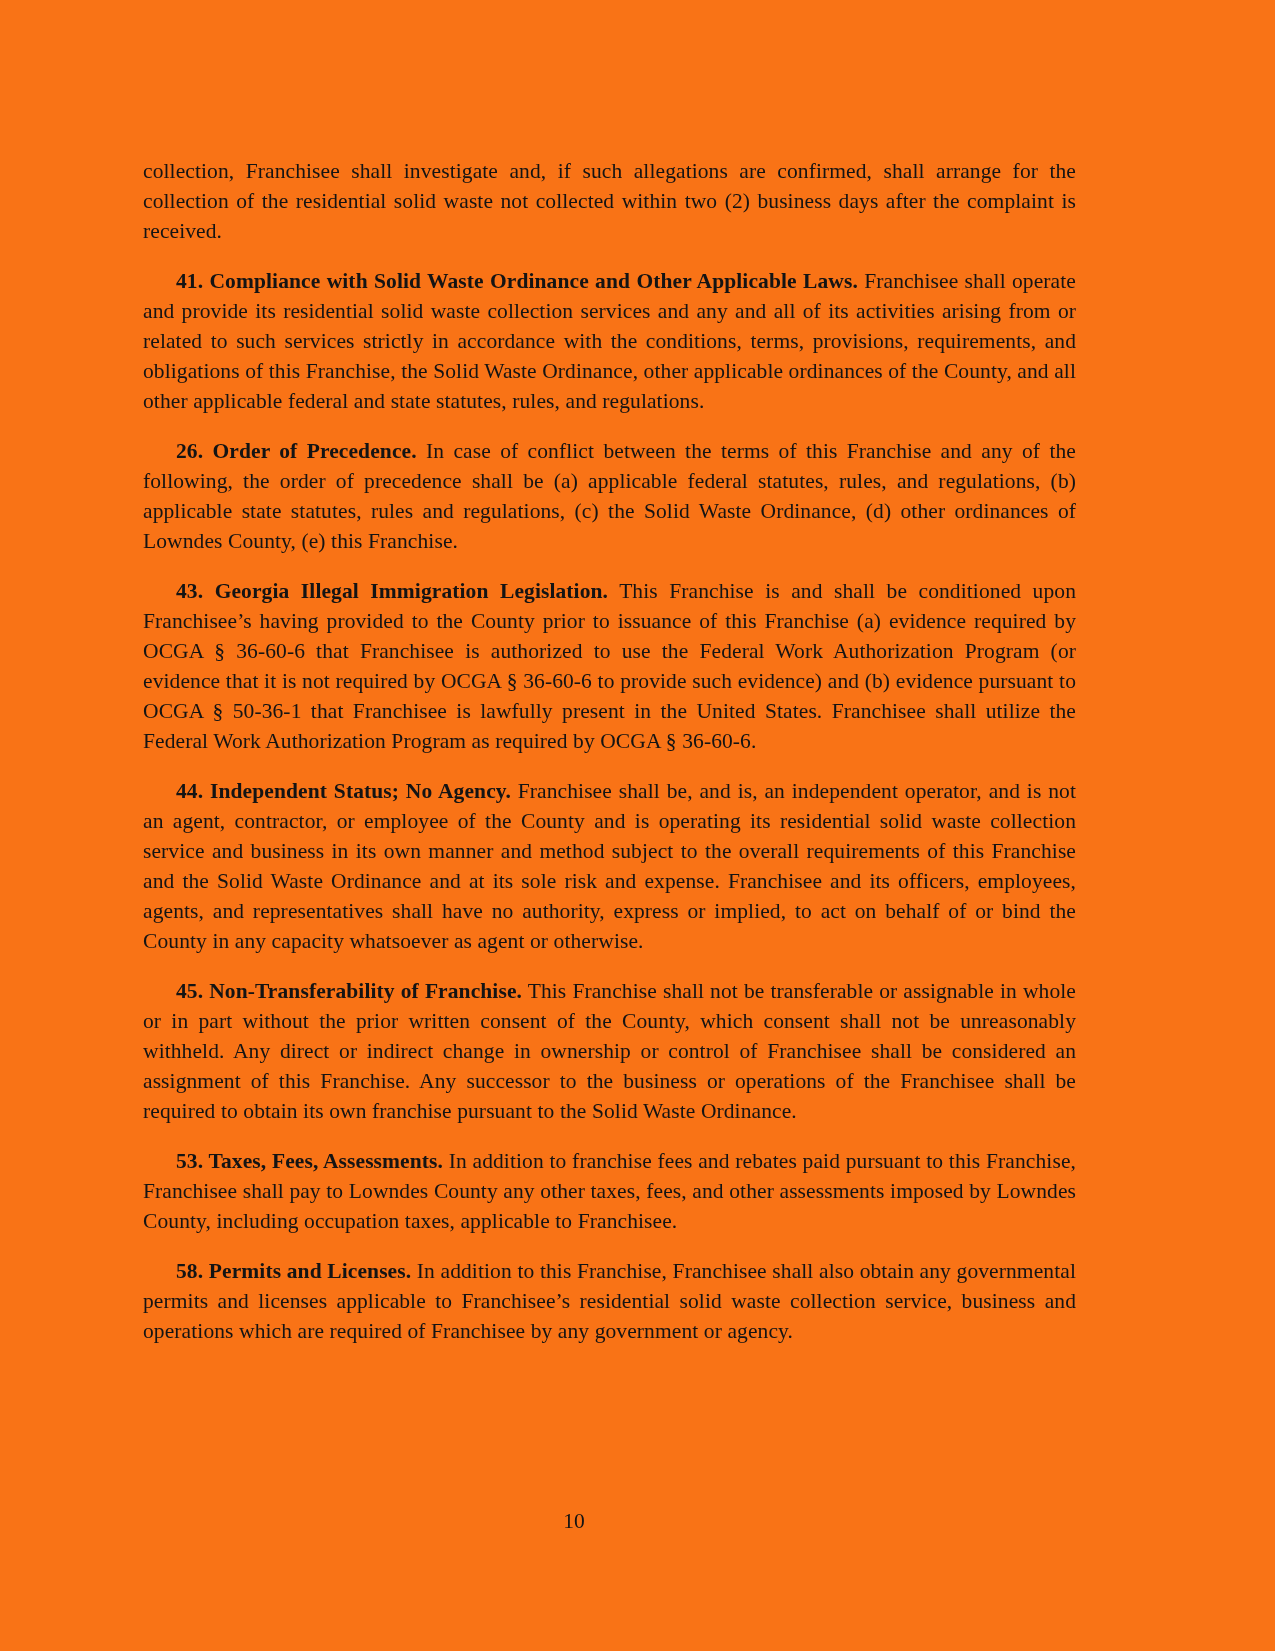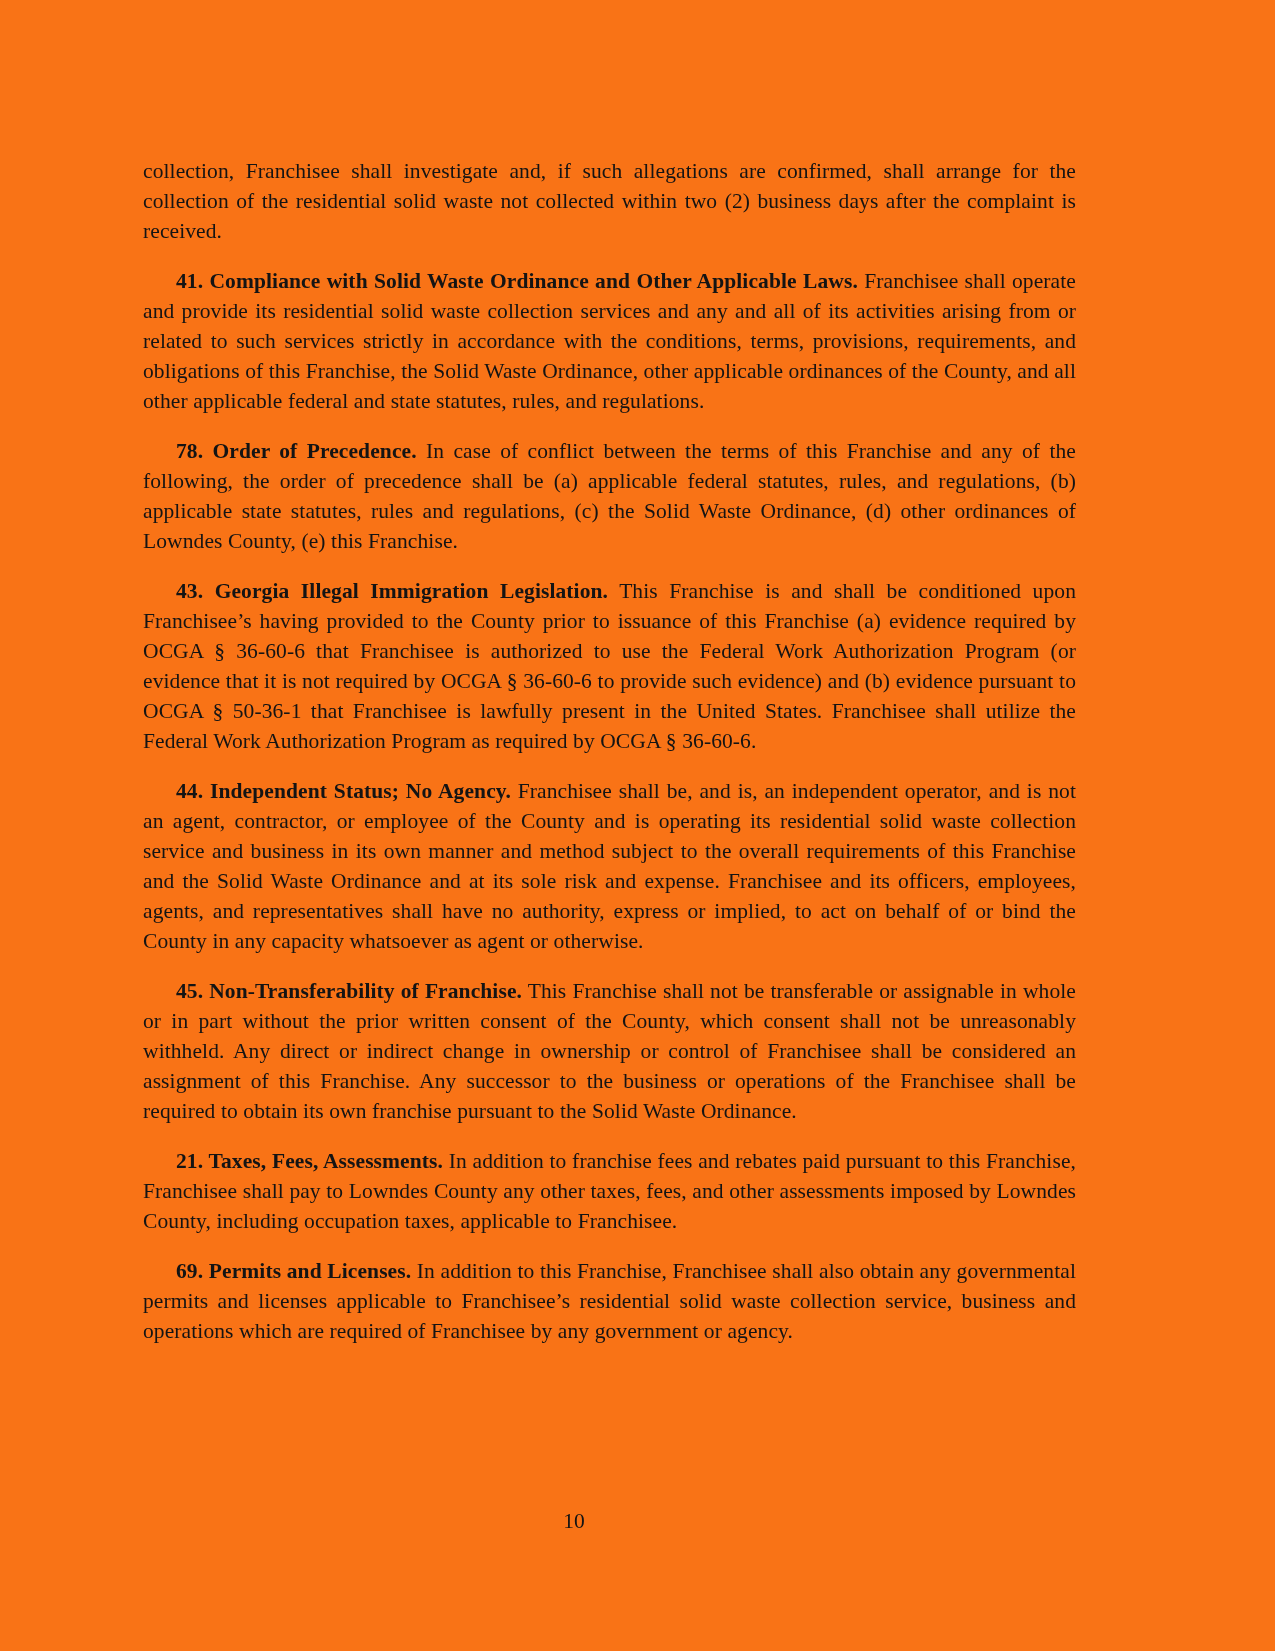--- a/index.html
+++ b/index.html
@@ -53,28 +53,28 @@
 </head>
 <body>
 
 <div class="page">
   <div class="content">
 
     <p><span>collection, Franchisee shall investigate and, if such allegations are confirmed, shall arrange for the collection of the residential solid waste not collected within two (2) business days after the complaint is received.</span></p>
 
     <p><b>41. Compliance with Solid Waste Ordinance and Other Applicable Laws.</b> <span>Franchisee shall operate and provide its residential solid waste collection services and any and all of its activities arising from or related to such services strictly in accordance with the conditions, terms, provisions, requirements, and obligations of this Franchise, the Solid Waste Ordinance, other applicable ordinances of the County, and all other applicable federal and state statutes, rules, and regulations.</span></p>
 
-    <p><b>78. Order of Precedence.</b> <span>In case of conflict between the terms of this Franchise and any of the following, the order of precedence shall be (a) applicable federal statutes, rules, and regulations, (b) applicable state statutes, rules and regulations, (c) the Solid Waste Ordinance, (d) other ordinances of Lowndes County, (e) this Franchise.</span></p>
+    <p><b>26. Order of Precedence.</b> <span>In case of conflict between the terms of this Franchise and any of the following, the order of precedence shall be (a) applicable federal statutes, rules, and regulations, (b) applicable state statutes, rules and regulations, (c) the Solid Waste Ordinance, (d) other ordinances of Lowndes County, (e) this Franchise.</span></p>
 
     <p><b>43. Georgia Illegal Immigration Legislation.</b> <span>This Franchise is and shall be conditioned upon Franchisee’s having provided to the County prior to issuance of this Franchise (a) evidence required by OCGA § 36-60-6 that Franchisee is authorized to use the Federal Work Authorization Program (or evidence that it is not required by OCGA § 36-60-6 to provide such evidence) and (b) evidence pursuant to OCGA § 50-36-1 that Franchisee is lawfully present in the United States. Franchisee shall utilize the Federal Work Authorization Program as required by OCGA § 36-60-6.</span></p>
 
     <p><b>44. Independent Status; No Agency.</b> <span>Franchisee shall be, and is, an independent operator, and is not an agent, contractor, or employee of the County and is operating its residential solid waste collection service and business in its own manner and method subject to the overall requirements of this Franchise and the Solid Waste Ordinance and at its sole risk and expense. Franchisee and its officers, employees, agents, and representatives shall have no authority, express or implied, to act on behalf of or bind the County in any capacity whatsoever as agent or otherwise.</span></p>
 
     <p><b>45. Non-Transferability of Franchise.</b> <span>This Franchise shall not be transferable or assignable in whole or in part without the prior written consent of the County, which consent shall not be unreasonably withheld. Any direct or indirect change in ownership or control of Franchisee shall be considered an assignment of this Franchise. Any successor to the business or operations of the Franchisee shall be required to obtain its own franchise pursuant to the Solid Waste Ordinance.</span></p>
 
-    <p><b>21. Taxes, Fees, Assessments.</b> <span>In addition to franchise fees and rebates paid pursuant to this Franchise, Franchisee shall pay to Lowndes County any other taxes, fees, and other assessments imposed by Lowndes County, including occupation taxes, applicable to Franchisee.</span></p>
+    <p><b>53. Taxes, Fees, Assessments.</b> <span>In addition to franchise fees and rebates paid pursuant to this Franchise, Franchisee shall pay to Lowndes County any other taxes, fees, and other assessments imposed by Lowndes County, including occupation taxes, applicable to Franchisee.</span></p>
 
-    <p><b>69. Permits and Licenses.</b> <span>In addition to this Franchise, Franchisee shall also obtain any governmental permits and licenses applicable to Franchisee’s residential solid waste collection service, business and operations which are required of Franchisee by any government or agency.</span></p>
+    <p><b>58. Permits and Licenses.</b> <span>In addition to this Franchise, Franchisee shall also obtain any governmental permits and licenses applicable to Franchisee’s residential solid waste collection service, business and operations which are required of Franchisee by any government or agency.</span></p>
 
   </div>
 
   <div class="page-number">10</div>
 </div>
 
 </body></html>

